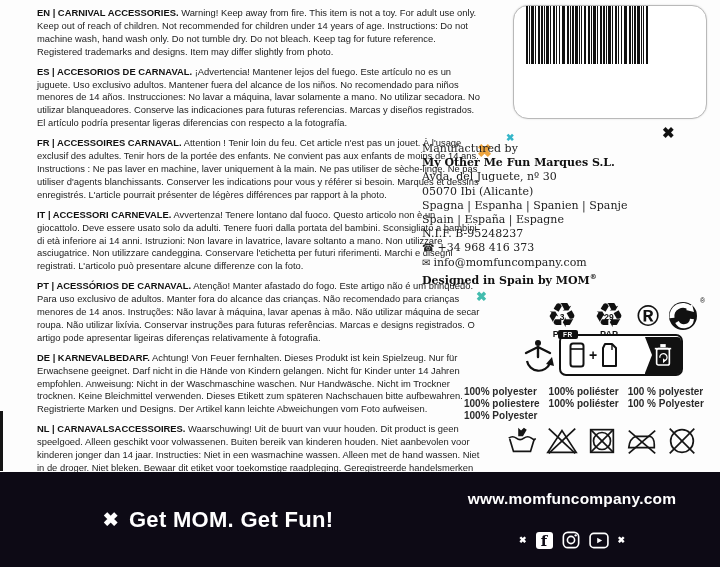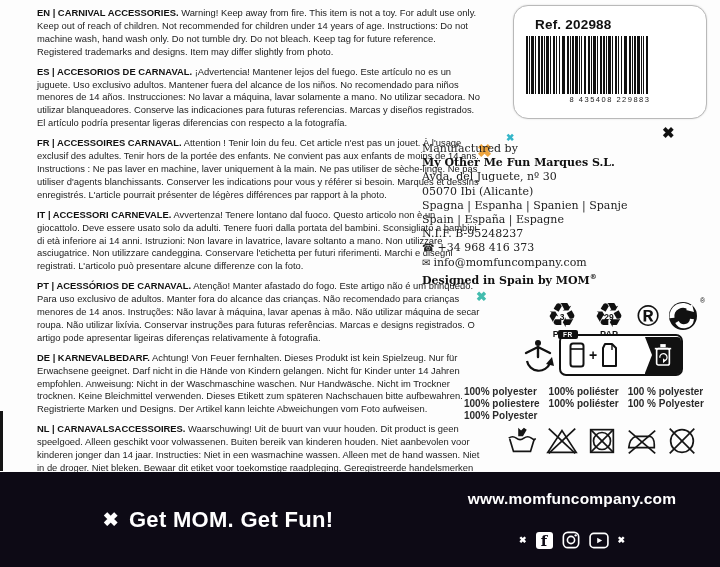--- a/index.html
+++ b/index.html
@@ -109,21 +109,20 @@
   <p class="para"><b>EN | CARNIVAL ACCESSORIES.</b> <span>Warning! Keep away from fire. This item is not a toy. For adult use only. Keep out of reach of children. Not recommended for children under 14 years of age. Instructions: Do not machine wash, hand wash only. Do not tumble dry. Do not bleach. Keep tag for future reference. Registered trademarks and designs. Item may differ slightly from photo.</span></p>
   <p class="para"><b>ES | ACCESORIOS DE CARNAVAL.</b> <span>¡Advertencia! Mantener lejos del fuego. Este artículo no es un juguete. Uso exclusivo adultos. Mantener fuera del alcance de los niños. No recomendado para niños menores de 14 años. Instrucciones: No lavar a máquina, lavar solamente a mano. No utilizar secadora. No utilizar blanqueadores. Conserve las indicaciones para futuras referencias. Marcas y diseños registrados. El artículo podría presentar ligeras diferencias con respecto a la fotografía.</span></p>
   <p class="para"><b>FR | ACCESSOIRES CARNAVAL.</b> <span>Attention ! Tenir loin du feu. Cet article n'est pas un jouet. À l'usage exclusif des adultes. Tenir hors de la portée des enfants. Ne convient pas aux enfants de moins de 14 ans. Instructions : Ne pas laver en machine, laver uniquement à la main. Ne pas utiliser de sèche-linge. Ne pas utiliser d'agents blanchissants. Conserver les indications pour vous y référer si besoin. Marques et dessins enregistrés. L'article pourrait présenter de légères différences par rapport à la photo.</span></p>
   <p class="para"><b>IT | ACCESSORI CARNEVALE.</b> <span>Avvertenza! Tenere lontano dal fuoco. Questo articolo non è un giocattolo. Deve essere usato solo da adulti. Tenere fuori dalla portata del bambini. Sconsigliato a bambini di età inferiore ai 14 anni. Istruzioni: Non lavare in lavatrice, lavare soltanto a mano. Non utilizzare asciugatrice. Non utilizzare candeggina. Conservare l'etichetta per futuri riferimenti. Marchi e disegni registrati. L'articolo può presentare alcune differenze con la foto.</span></p>
   <p class="para"><b>PT | ACESSÓRIOS DE CARNAVAL.</b> <span>Atenção! Manter afastado do fogo. Este artigo não é um brinquedo. Para uso exclusivo de adultos. Manter fora do alcance das crianças. Não recomendado para crianças menores de 14 anos. Instruções: Não lavar à máquina, lavar apenas à mão. Não utilizar máquina de secar roupa. Não utilizar lixívia. Conservar instruções para futuras referências. Marcas e designs registrados. O artigo pode apresentar ligeiras diferenças relativamente à fotografia.</span></p>
   <p class="para"><b>DE | KARNEVALBEDARF.</b> <span>Achtung! Von Feuer fernhalten. Dieses Produkt ist kein Spielzeug. Nur für Erwachsene geeignet. Darf nicht in die Hände von Kindern gelangen. Nicht für Kinder unter 14 Jahren empfohlen. Anweisung: Nicht in der Waschmaschine waschen. Nur Handwäsche. Nicht im Trockner trocknen. Keine Bleichmittel verwenden. Dieses Etikett zum späteren Nachschauen bitte aufbewahren. Registrierte Marken und Designs. Der Artikel kann leichte Abweichungen vom Foto aufweisen.</span></p>
   <p class="para"><b>NL | CARNAVALSACCESSOIRES.</b> <span>Waarschuwing! Uit de buurt van vuur houden. Dit product is geen speelgoed. Alleen geschikt voor volwassenen. Buiten bereik van kinderen houden. Niet aanbevolen voor kinderen jonger dan 14 jaar. Instructies: Niet in een wasmachine wassen. Alleen met de hand wassen. Niet in de droger. Niet bleken. Bewaar dit etiket voor toekomstige raadpleging. Geregistreerde handelsmerken en ontwerpen. Artikel kan kleine verschillen vertonen ten opzichte van foto's.</span></p>
 </div>
 
 <div class="sticker">
-  <div class="ref">Ref. 202988</div>
   <div class="bars" id="barcode-bars">
       <i style="width: 2px;"></i>
       <s style="width: 1px;"></s>
       <i style="width: 1px;"></i>
       <s style="width: 1px;"></s>
       <i style="width: 3px;"></i>
       <s style="width: 1px;"></s>
       <i style="width: 1px;"></i>
       <s style="width: 2px;"></s>
       <i style="width: 2px;"></i>
@@ -192,21 +191,20 @@
       <s style="width: 1px;"></s>
       <i style="width: 3px;"></i>
       <s style="width: 1px;"></s>
       <i style="width: 1px;"></i>
       <s style="width: 1px;"></s>
       <i style="width: 1px;"></i>
       <s style="width: 2px;"></s>
       <i style="width: 2px;"></i>
       <s style="width: 2px;"></s>
     </div>
-  <div class="bcnum">8 435408 229883</div>
 </div>
 
 <span class="mark mark-orange">✖</span>
 <span class="mark mark-teal-small">✖</span>
 <span class="mark mark-black">✖</span>
 <span class="mark mark-jade">✖</span>
 
 <div class="company">
   <div>Manufactured by</div>
   <div class="bold">My Other Me Fun Marques S.L.</div>

